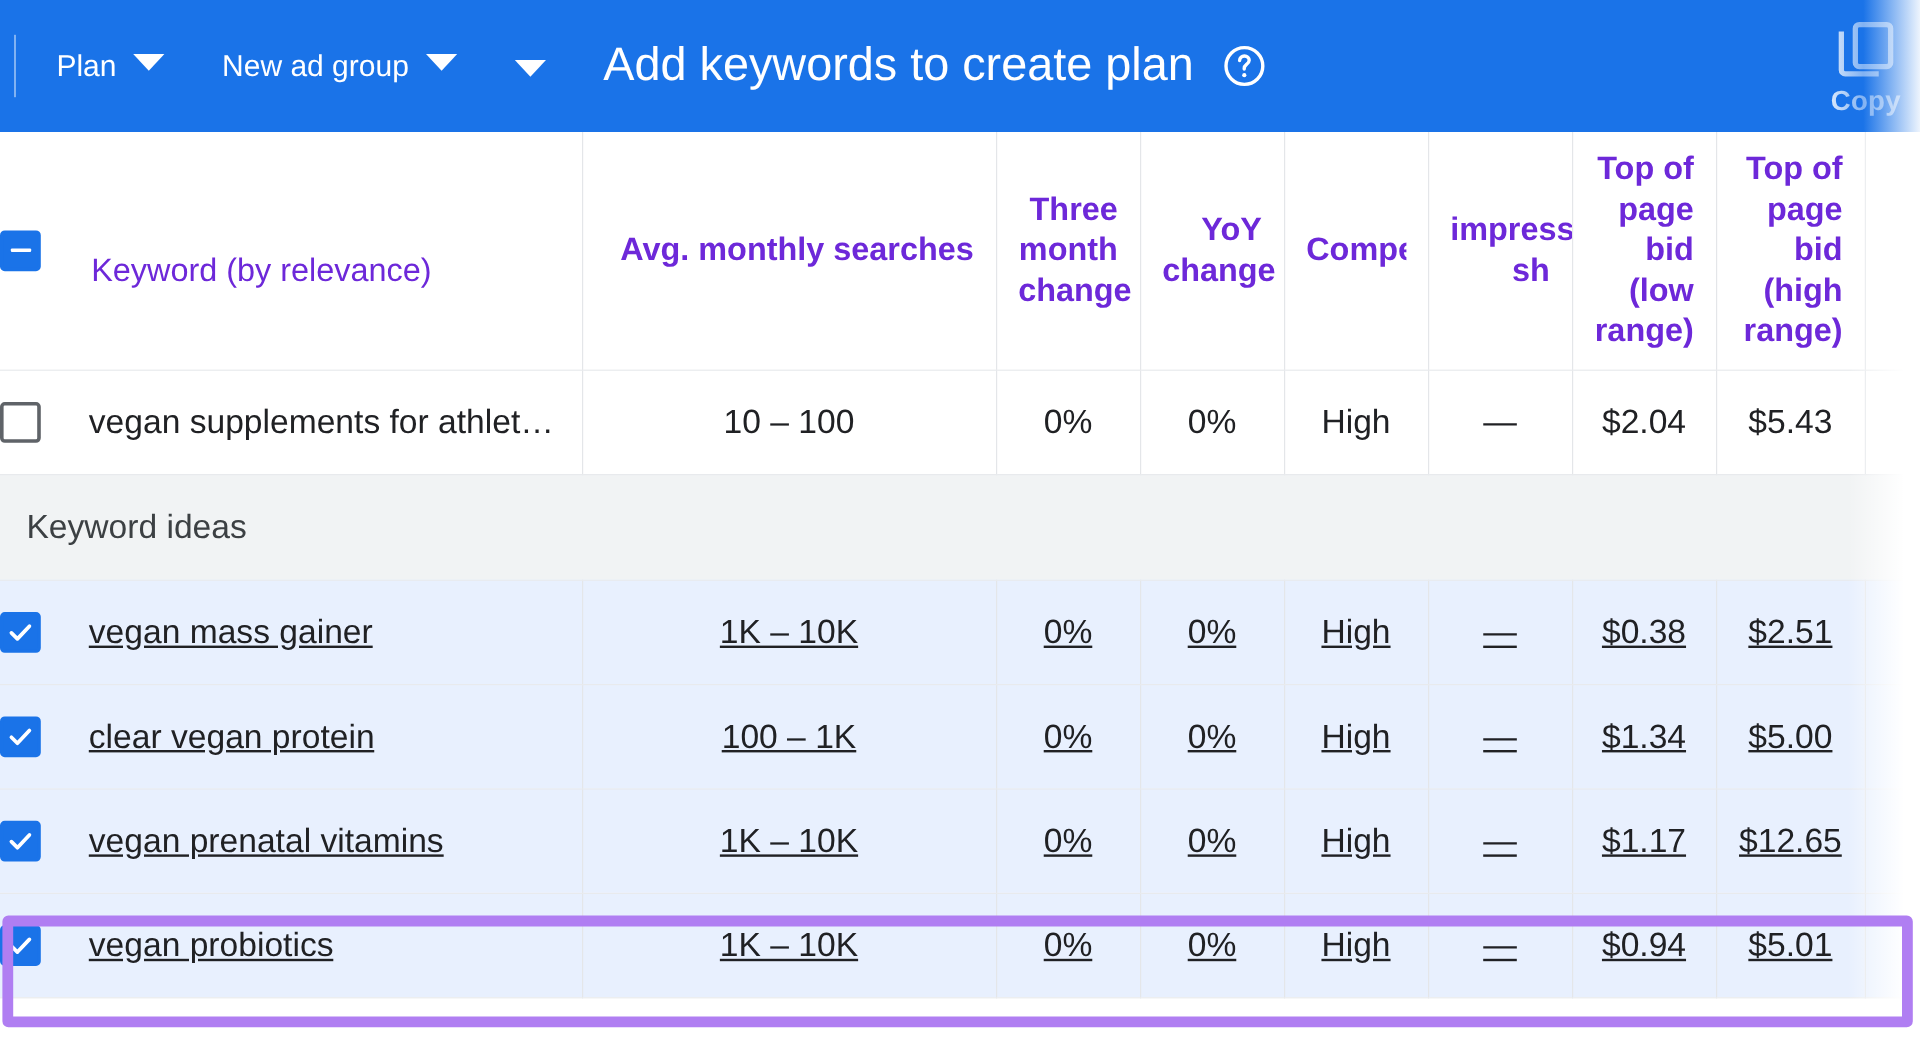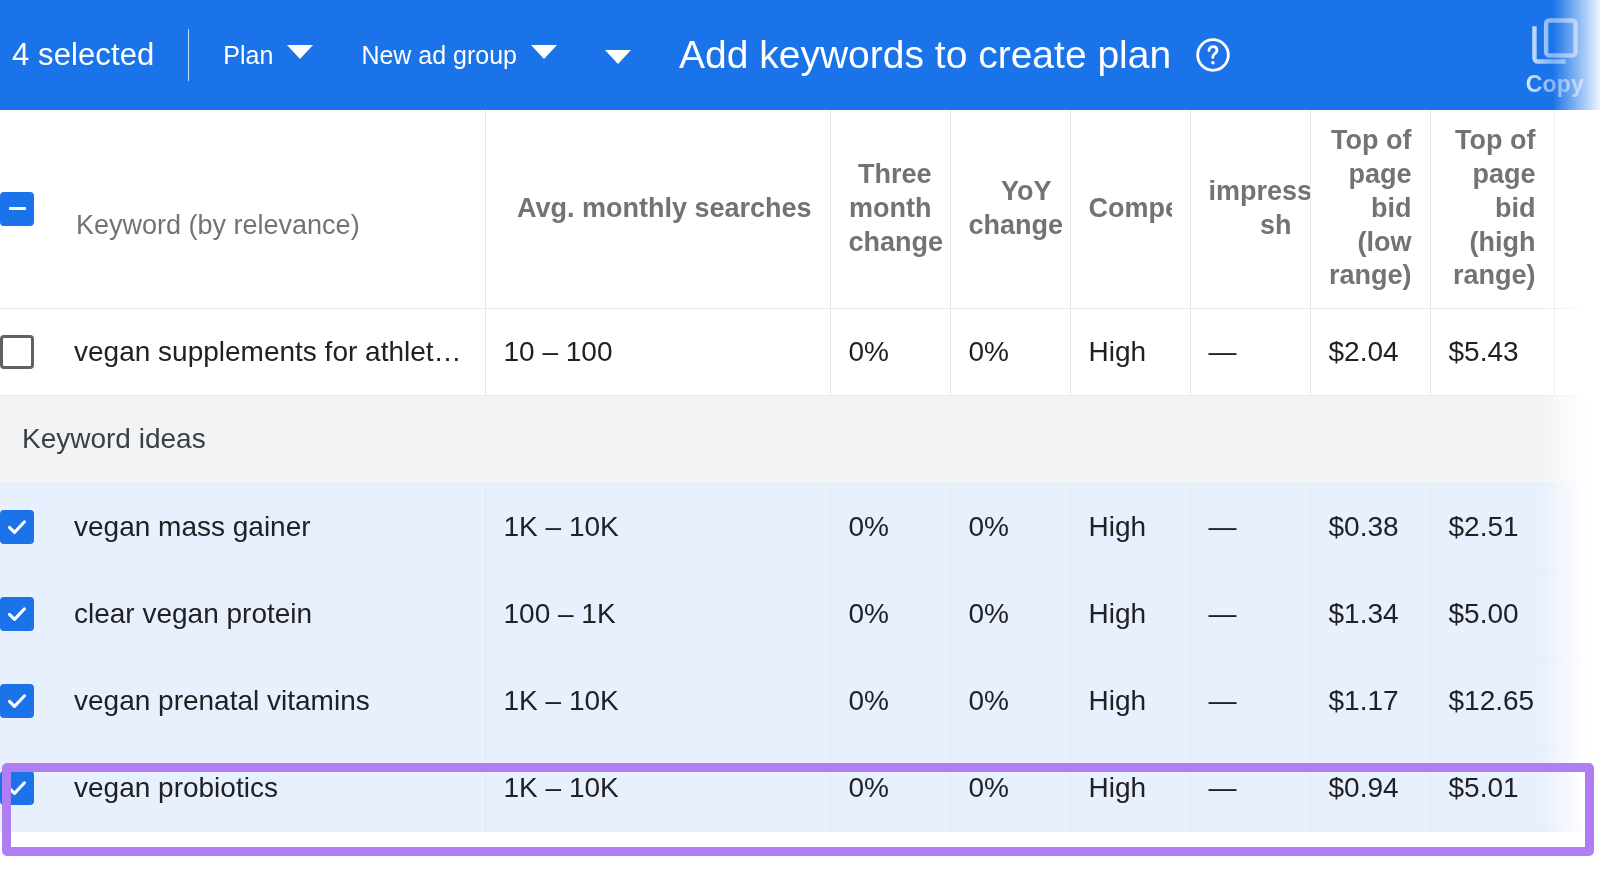--- a/index.html
+++ b/index.html
@@ -101,21 +101,21 @@
   col.c-yoy     { width: 120px; }
   col.c-comp    { width: 120px; }
   col.c-share   { width: 120px; }
   col.c-low     { width: 120px; }
   col.c-high    { width: 124px; }
   col.c-extra   { width: 131px; }
 
   thead tr { height: 198px; }
   thead th {
     font-size: 27px;
-    color: #737373;
+    color: #6d28d9;
     font-weight: 700;
     text-align: right;
     border-bottom: 1px solid #dadce0;
     line-height: 1.25;
     white-space: normal;
     overflow: hidden;
   }
   thead th.kw-head { text-align: left; padding-left: 0; }
   thead th.num { font-weight: 700; }
   .kw-head-inner { display: flex; align-items: center; gap: 0; }
@@ -140,31 +140,31 @@
     width: 17px; height: 3px;
     background: #fff;
     border-radius: 1px;
   }
   .check-mark { display:block; }
 
   tbody tr.data-row { height: 87px; }
   tbody td {
     font-size: 28px;
     color: #202124;
-    text-align: left;
+    text-align: center;
     white-space: nowrap;
   }
   tbody td.kw-cell {
     text-align: left;
     padding-left: 0;
   }
   .kw-cell-inner { display:flex; align-items:center; }
   .kw-text { padding-left: 40px; overflow:hidden; text-overflow: ellipsis; white-space: nowrap; }
 
-  tr.selected td { background: #e8f0fe; }
+  tr.selected td { background: #e8f0fe; text-decoration: underline; }
   tr.section td {
     background: #f1f3f4;
     font-size: 28px;
     color: #3c4043;
     text-align: left;
     height: 88px;
     border-right: none;
     padding-left: 22px;
   }
 
@@ -185,21 +185,20 @@
     right: 0; top: 0;
     width: 60px; height: 769px;
     background: linear-gradient(to right, rgba(255,255,255,0), rgba(255,255,255,1) 78%);
     pointer-events: none;
   }
 </style>
 </head>
 <body>
 
 <div class="toolbar">
-  <span class="tb-selected">4 selected</span>
   <span class="tb-divider"></span>
 
   <span class="tb-item">
     <span>Plan</span>
     <span class="caret"></span>
   </span>
 
   <span class="tb-item">
     <span>New ad group</span>
     <span class="caret"></span>

